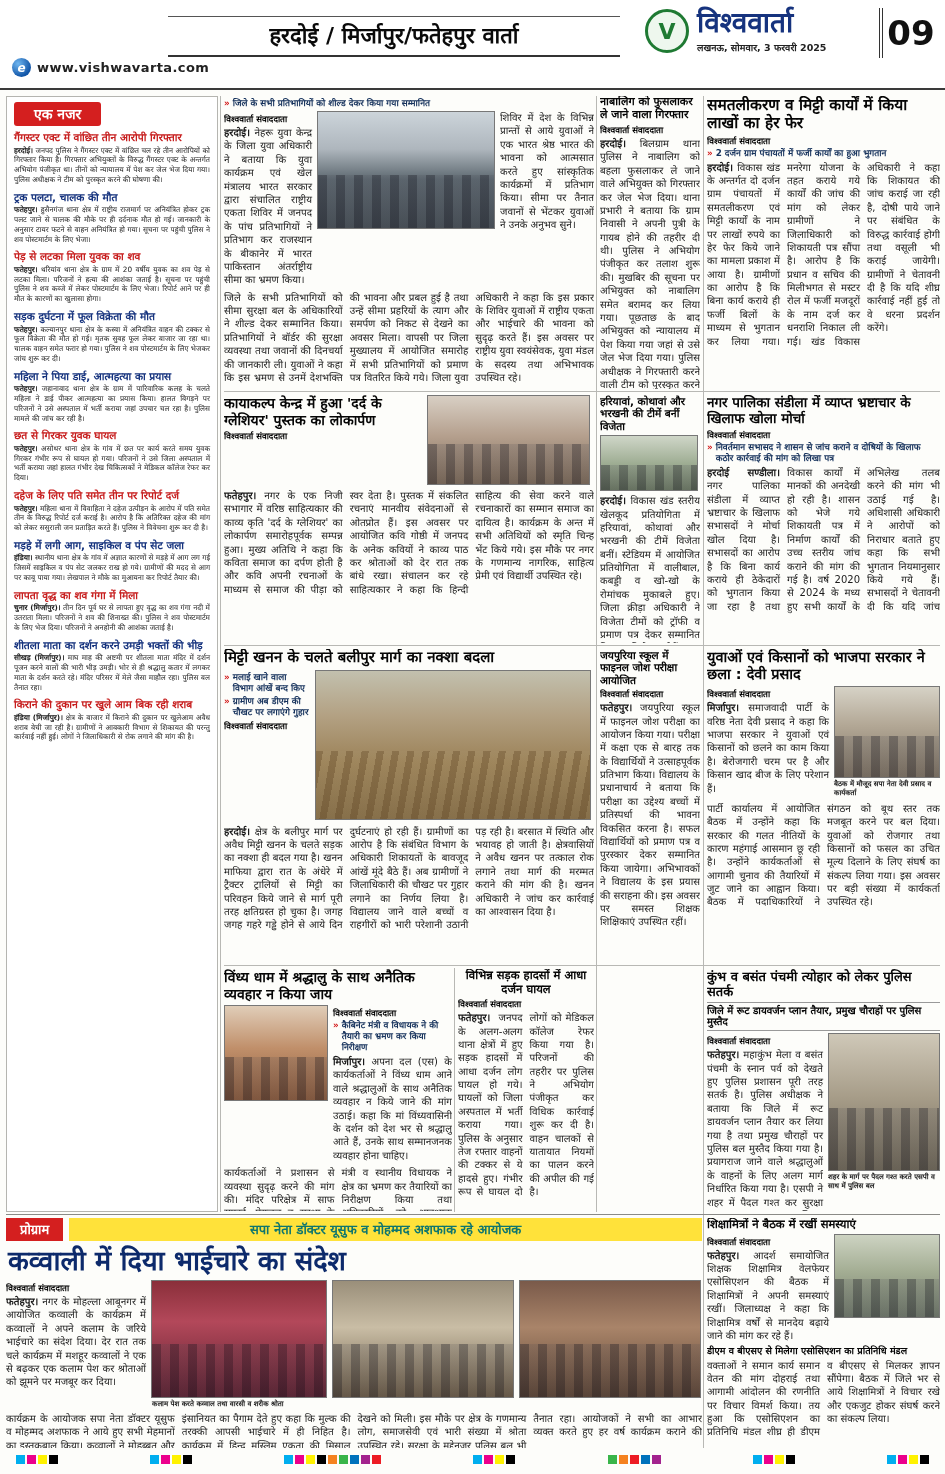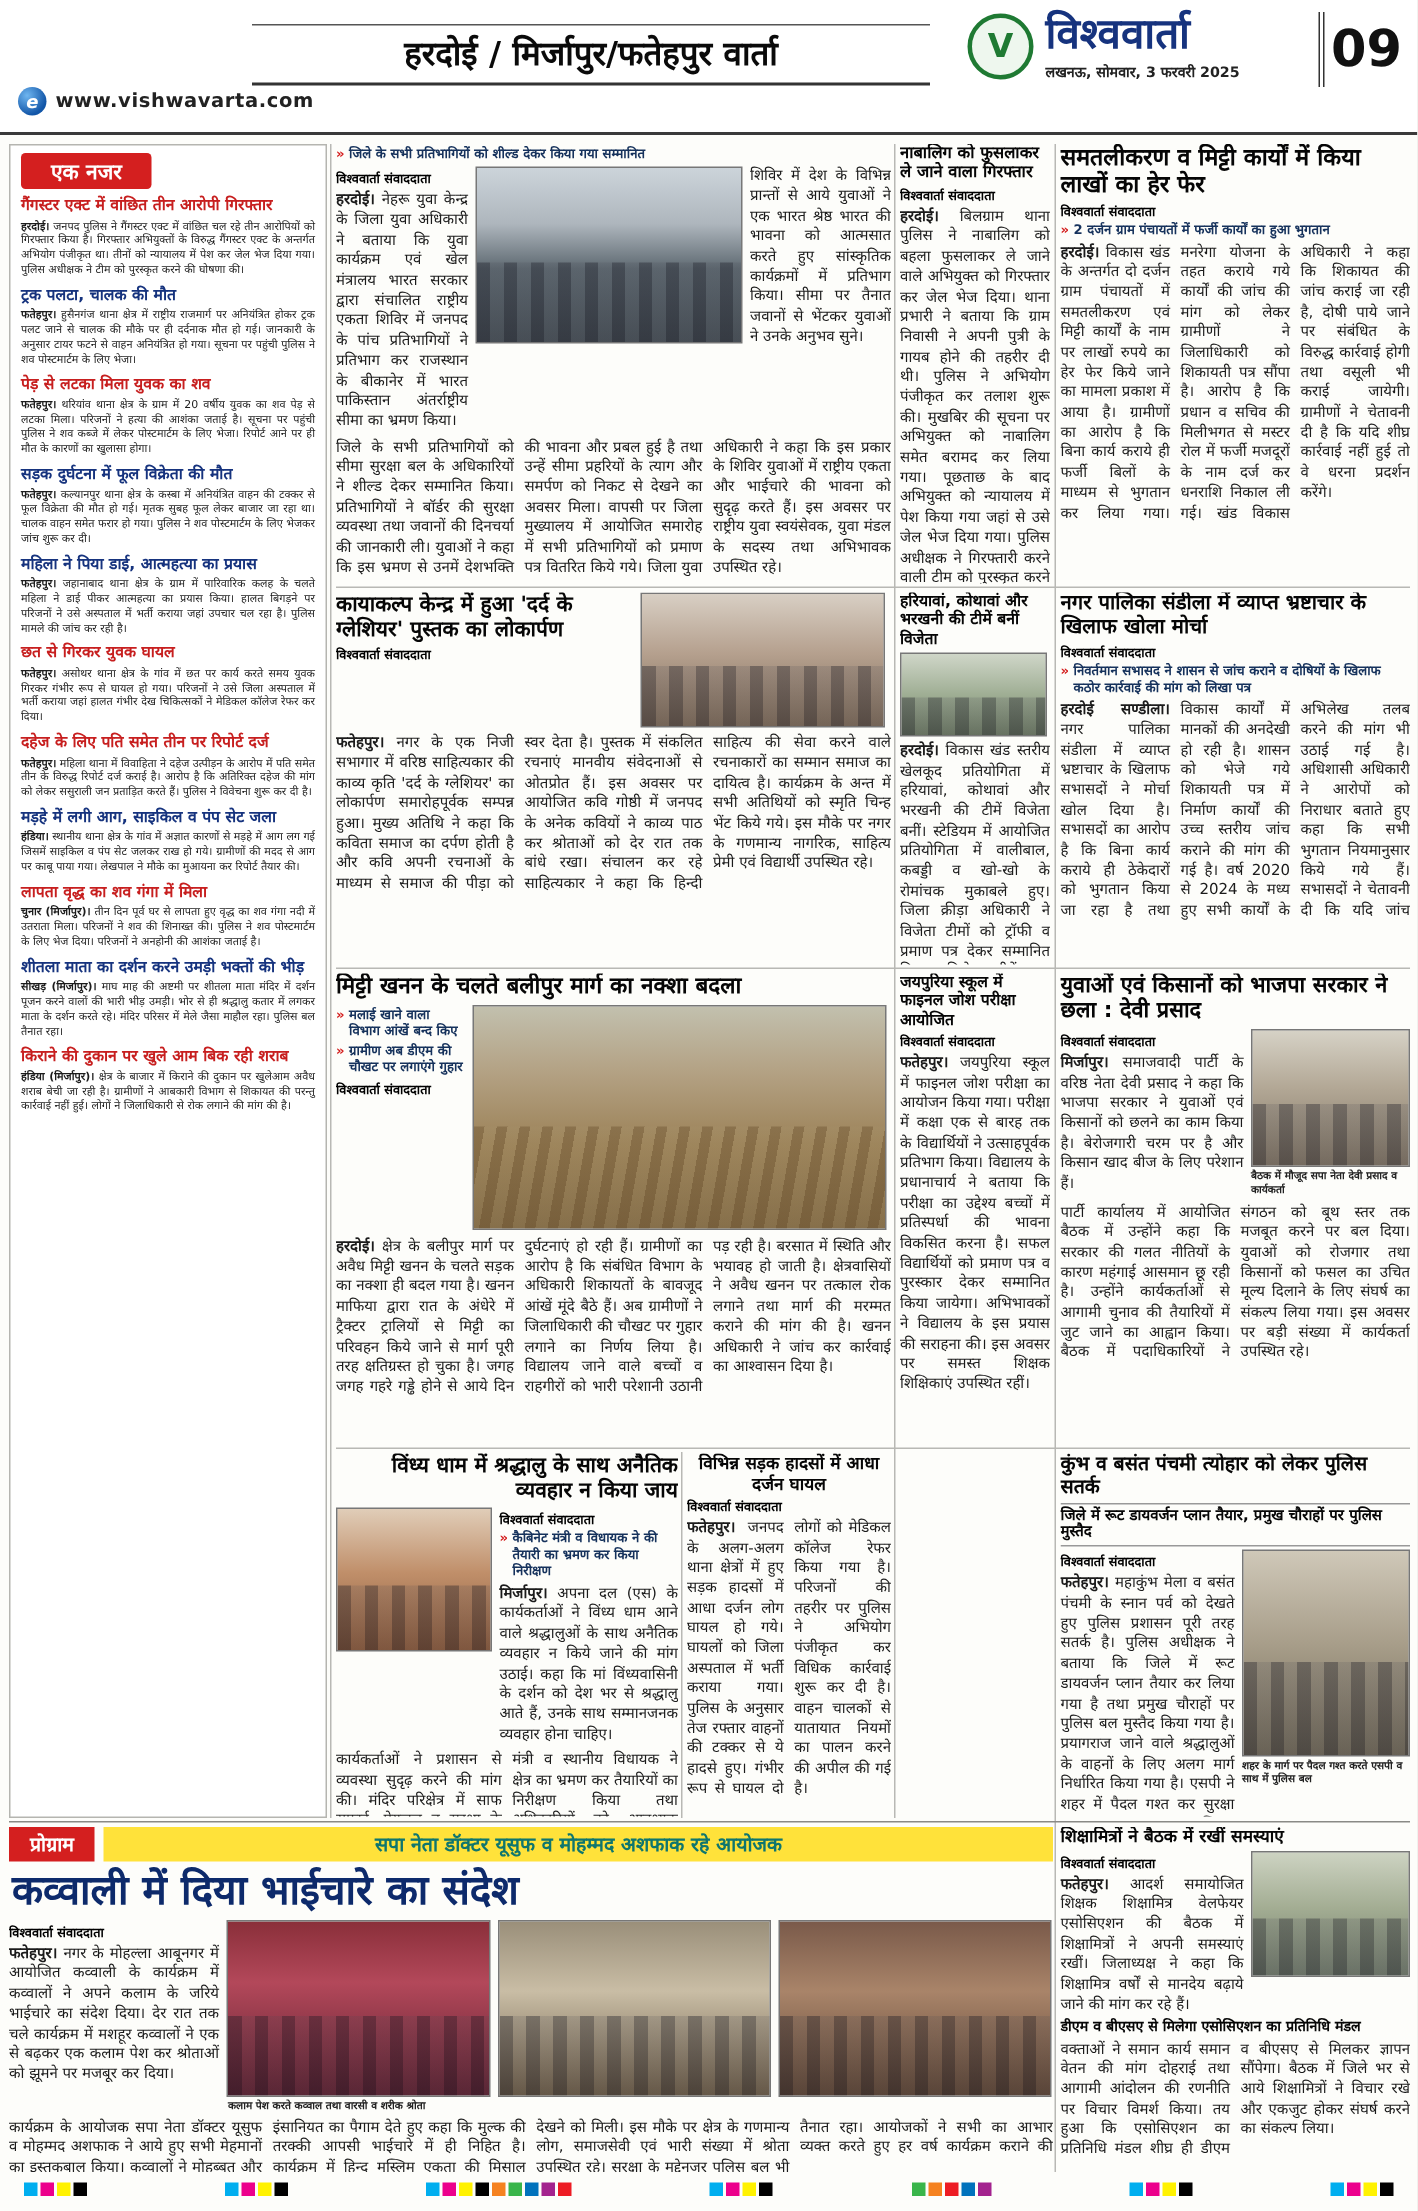--- a/index.html
+++ b/index.html
@@ -252,21 +252,21 @@
       </div>
       <div style="width:106px;flex:none">
         <div class="photo ph-flag" style="width:106px;height:92px"></div>
         <div class="cap">बैठक में मौजूद सपा नेता देवी प्रसाद व कार्यकर्ता</div>
       </div>
     </div>
     <p class="bt cols2" style="height:140px;margin-top:4px"><span>पार्टी कार्यालय में आयोजित बैठक में उन्होंने कहा कि सरकार की गलत नीतियों के कारण महंगाई आसमान छू रही है। उन्होंने कार्यकर्ताओं से आगामी चुनाव की तैयारियों में जुट जाने का आह्वान किया। बैठक में पदाधिकारियों ने संगठन को बूथ स्तर तक मजबूत करने पर बल दिया। युवाओं को रोजगार तथा किसानों को फसल का उचित मूल्य दिलाने के लिए संघर्ष का संकल्प लिया गया। इस अवसर पर बड़ी संख्या में कार्यकर्ता उपस्थित रहे।</span></p>
   </section>
 
   <section class="art" style="left:224px;top:969px;width:228px;height:242px">
-    <h2 class="hl" style="font-size:14px;text-align:right">विंध्य धाम में श्रद्धालु के साथ अनैतिक व्यवहार न किया जाय</h2>
+    <h2 class="hl" style="font-size:14px;text-align:left">विंध्य धाम में श्रद्धालु के साथ अनैतिक व्यवहार न किया जाय</h2>
     <div class="row" style="margin-top:3px">
       <div class="photo ph-crowd" style="width:104px;height:96px"></div>
       <div style="flex:1">
         <div class="by">विश्ववार्ता संवाददाता</div>
         <div class="kick">
             <span class="mk">»</span>
             <span>कैबिनेट मंत्री व विधायक ने की तैयारी का भ्रमण कर किया निरीक्षण</span>
           </div>
         <p class="bt"><span class="dl">मिर्जापुर।</span> <span>अपना दल (एस) के कार्यकर्ताओं ने विंध्य धाम आने वाले श्रद्धालुओं के साथ अनैतिक व्यवहार न किये जाने की मांग उठाई। कहा कि मां विंध्यवासिनी के दर्शन को देश भर से श्रद्धालु आते हैं, उनके साथ सम्मानजनक व्यवहार होना चाहिए।</span></p>
       </div>

